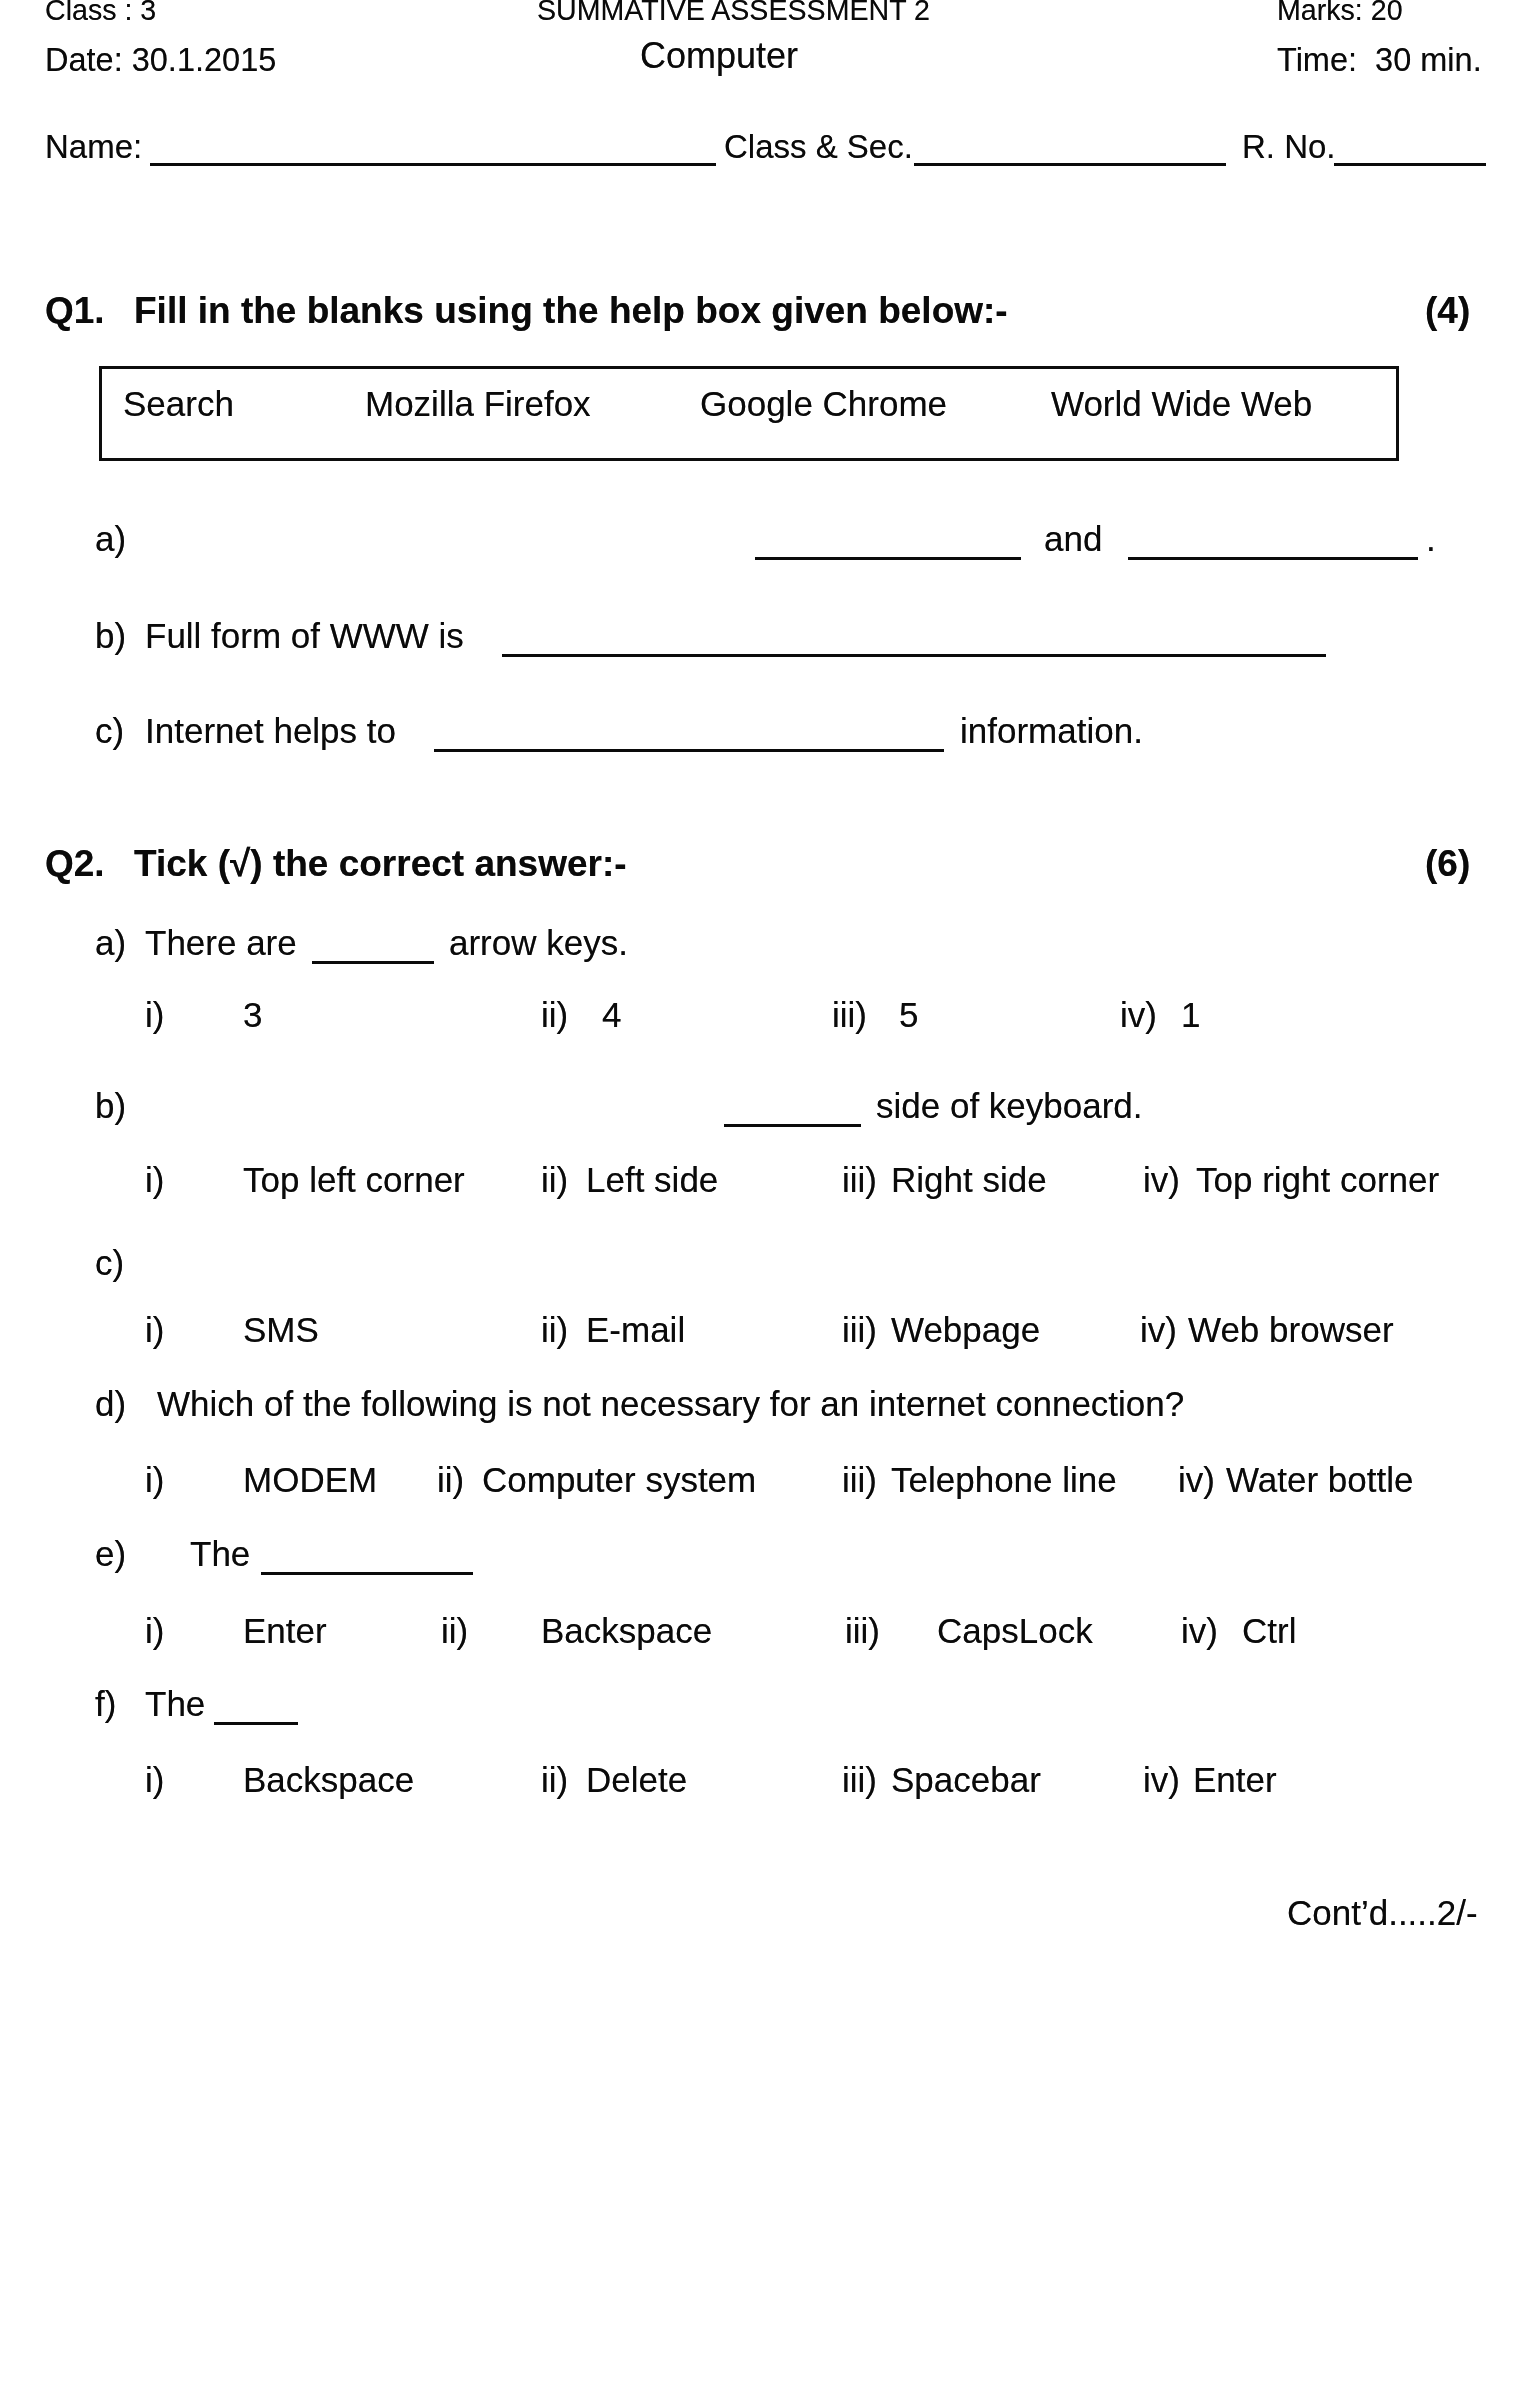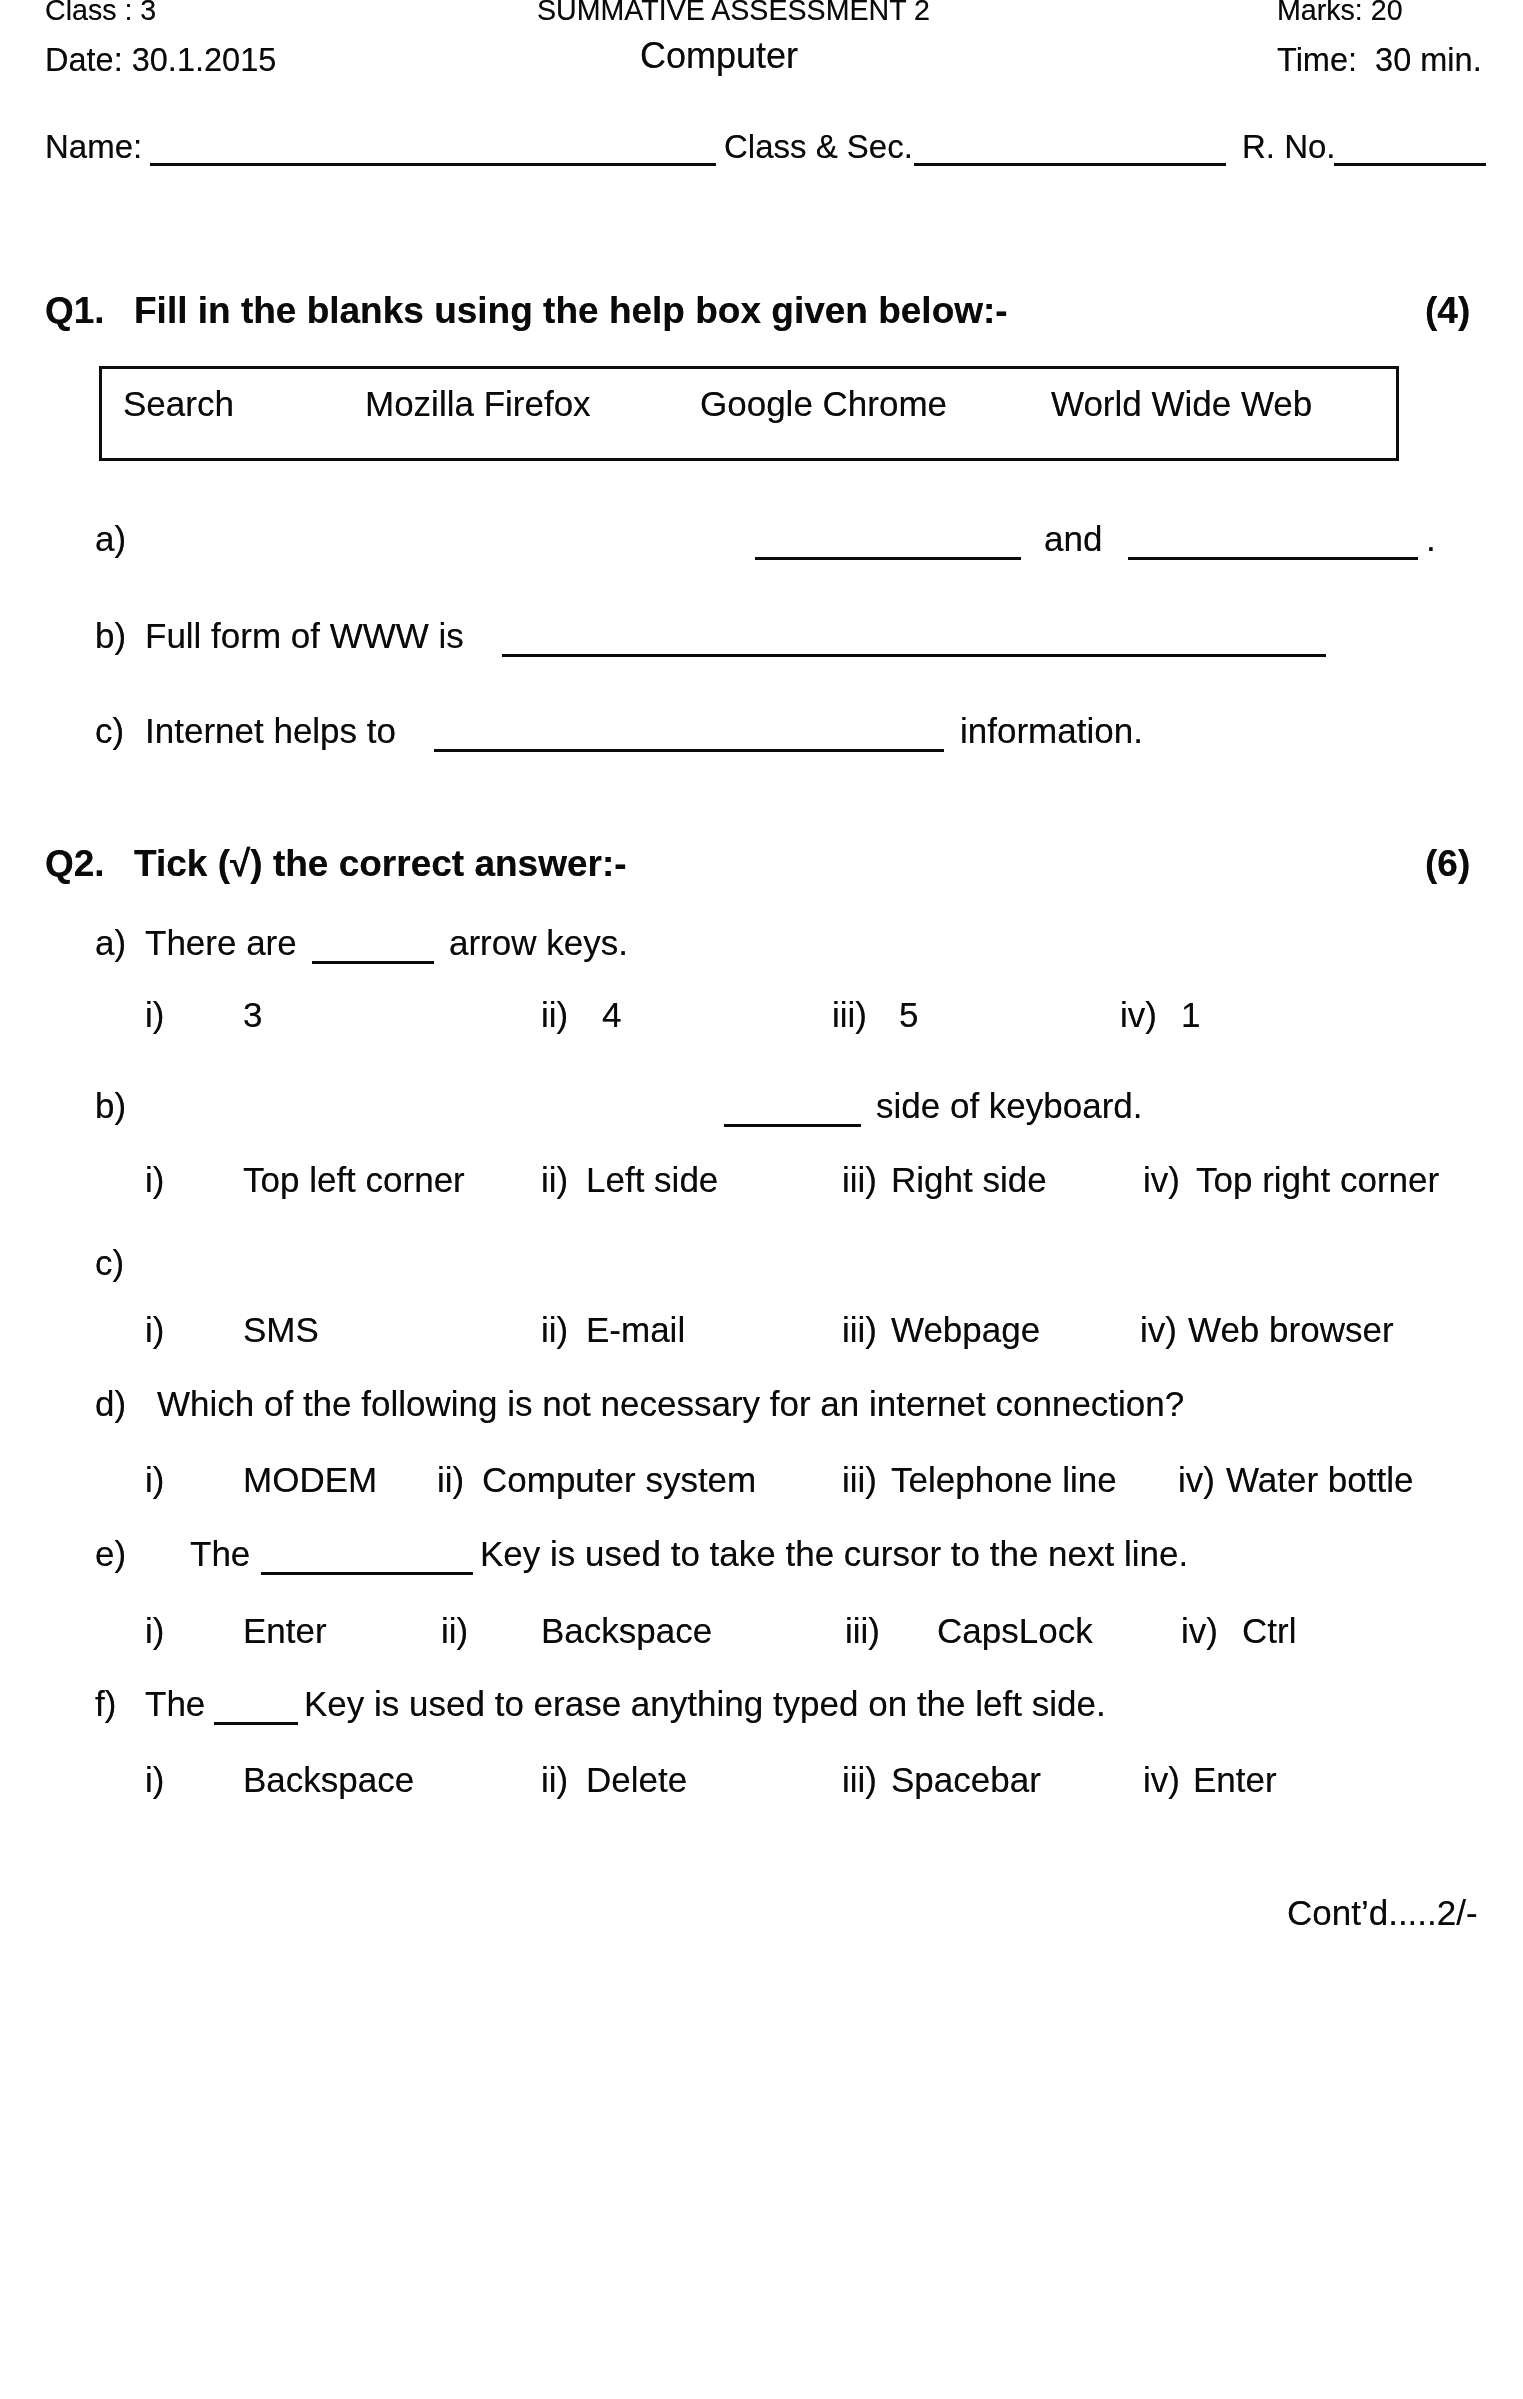--- a/index.html
+++ b/index.html
@@ -135,35 +135,33 @@
   <span class="t" style="left:437px;top:1462px">ii)</span>
   <span class="t" style="left:482px;top:1462px">Computer system</span>
   <span class="t" style="left:842px;top:1462px">iii)</span>
   <span class="t" style="left:891px;top:1462px">Telephone line</span>
   <span class="t" style="left:1178px;top:1462px">iv)</span>
   <span class="t" style="left:1226px;top:1462px">Water bottle</span>
 
   <span class="t" style="left:95px;top:1536px">e)</span>
   <span class="t" style="left:190px;top:1536px">The</span>
   <span class="blank" style="left:261px;top:1536px;width:212px"></span>
-  <span class="t" style="left:480px;top:1536px">Key is used to take the cursor to the next line.</span>
 
   <span class="t" style="left:145px;top:1613px">i)</span>
   <span class="t" style="left:243px;top:1613px">Enter</span>
   <span class="t" style="left:441px;top:1613px">ii)</span>
   <span class="t" style="left:541px;top:1613px">Backspace</span>
   <span class="t" style="left:845px;top:1613px">iii)</span>
   <span class="t" style="left:937px;top:1613px">CapsLock</span>
   <span class="t" style="left:1181px;top:1613px">iv)</span>
   <span class="t" style="left:1242px;top:1613px">Ctrl</span>
 
   <span class="t" style="left:95px;top:1686px">f)</span>
   <span class="t" style="left:145px;top:1686px">The</span>
   <span class="blank" style="left:214px;top:1686px;width:84px"></span>
-  <span class="t" style="left:304px;top:1686px">Key is used to erase anything typed on the left side.</span>
 
   <span class="t" style="left:145px;top:1762px">i)</span>
   <span class="t" style="left:243px;top:1762px">Backspace</span>
   <span class="t" style="left:541px;top:1762px">ii)</span>
   <span class="t" style="left:586px;top:1762px">Delete</span>
   <span class="t" style="left:842px;top:1762px">iii)</span>
   <span class="t" style="left:891px;top:1762px">Spacebar</span>
   <span class="t" style="left:1143px;top:1762px">iv)</span>
   <span class="t" style="left:1193px;top:1762px">Enter</span>
 

